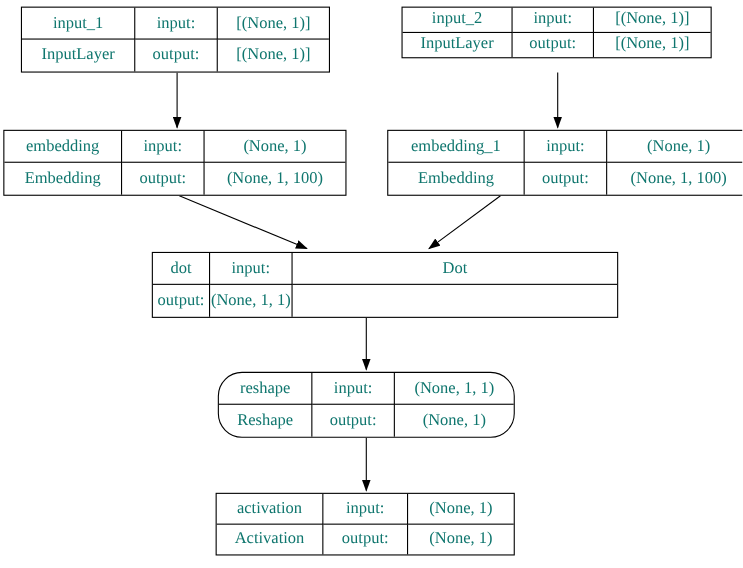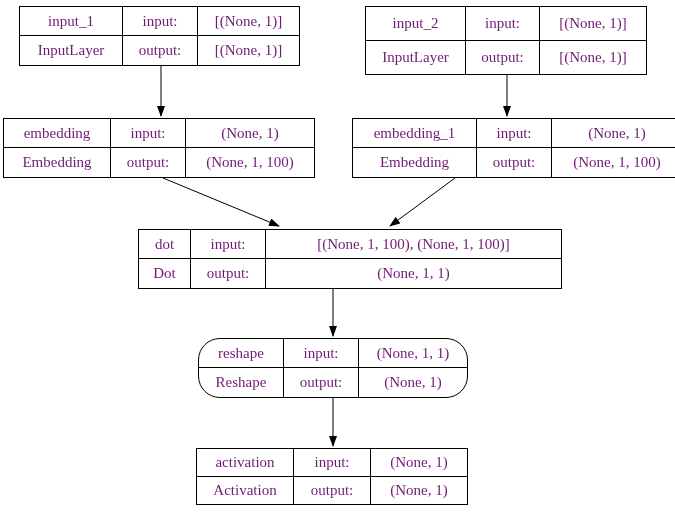--- a/index.html
+++ b/index.html
@@ -6,21 +6,21 @@
     margin: 0;
     padding: 0;
     background: #ffffff;
   }
   #canvas {
     position: relative;
     width: 675px;
     height: 516px;
     background: #ffffff;
     font-family: "Liberation Serif", "DejaVu Serif", serif;
-    color: #701a75;
+    color: #0f766e;
     overflow: hidden;
   }
   #edges {
     position: absolute;
     left: 0;
     top: 0;
     width: 675px;
     height: 516px;
   }
   #edges line {
@@ -71,21 +71,21 @@
 
   <div class="node" style="left:19px; top:6px; width:281px; height:60px; grid-template-columns:103px 75px 1fr;">
     <div class="cell">input_1</div>
     <div class="cell">input:</div>
     <div class="cell">[(None, 1)]</div>
     <div class="cell">InputLayer</div>
     <div class="cell">output:</div>
     <div class="cell">[(None, 1)]</div>
   </div>
 
-  <div class="node" style="left:365px; top:6px; width:282px; height:69px; grid-template-columns:100px 74px 1fr;">
+  <div class="node" style="left:365px; top:6px; width:282px; height:47px; grid-template-columns:100px 74px 1fr;">
     <div class="cell">input_2</div>
     <div class="cell">input:</div>
     <div class="cell">[(None, 1)]</div>
     <div class="cell">InputLayer</div>
     <div class="cell">output:</div>
     <div class="cell">[(None, 1)]</div>
   </div>
 
   <div class="node" style="left:3px; top:118px; width:312px; height:60px; grid-template-columns:107px 75px 1fr;">
     <div class="cell">embedding</div>
@@ -101,21 +101,20 @@
     <div class="cell">input:</div>
     <div class="cell">(None, 1)</div>
     <div class="cell">Embedding</div>
     <div class="cell">output:</div>
     <div class="cell">(None, 1, 100)</div>
   </div>
 
   <div class="node" style="left:138px; top:229px; width:424px; height:60px; grid-template-columns:52px 75px 1fr;">
     <div class="cell">dot</div>
     <div class="cell">input:</div>
-    <div class="cell">[(None, 1, 100), (None, 1, 100)]</div>
     <div class="cell">Dot</div>
     <div class="cell">output:</div>
     <div class="cell">(None, 1, 1)</div>
   </div>
 
   <div class="node" style="left:198px; top:338px; width:270px; height:60px; grid-template-columns:85px 75px 1fr;border-radius:22px;">
     <div class="cell">reshape</div>
     <div class="cell">input:</div>
     <div class="cell">(None, 1, 1)</div>
     <div class="cell">Reshape</div>

